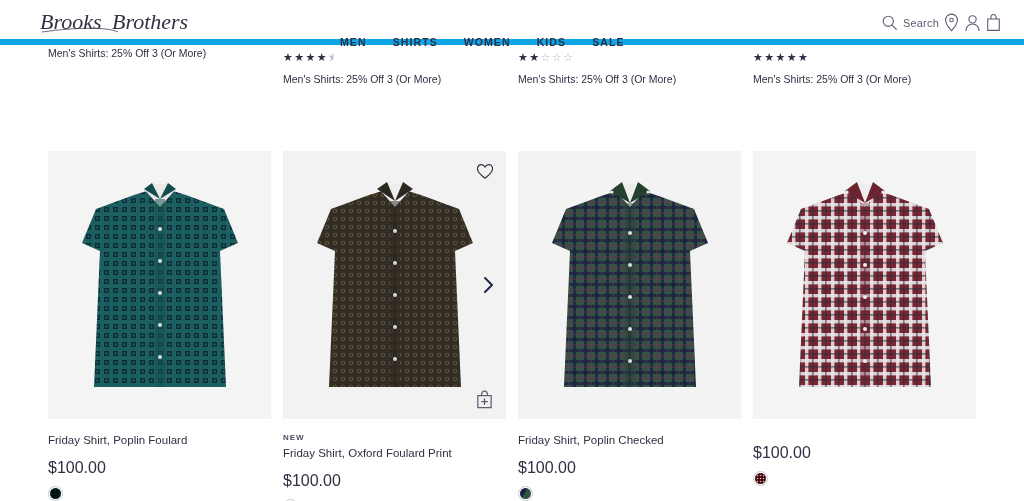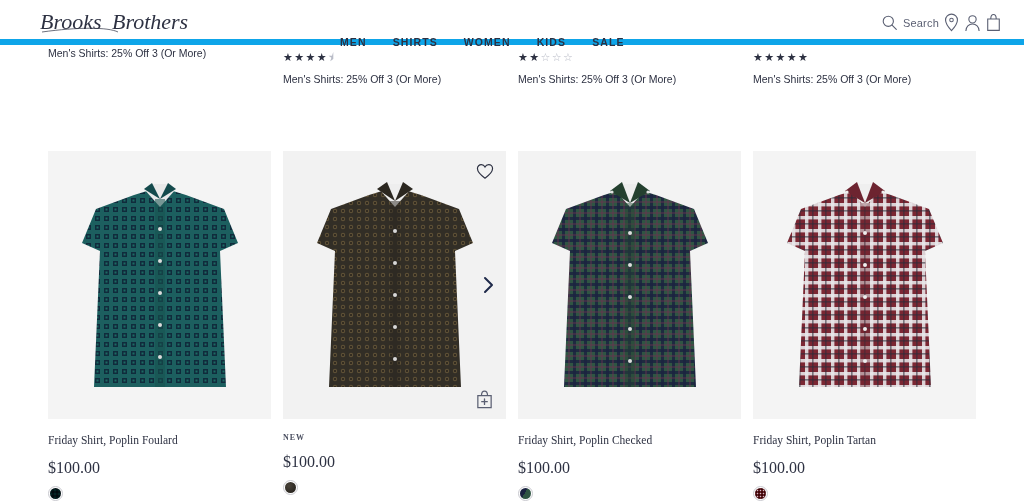--- a/index.html
+++ b/index.html
@@ -112,21 +112,21 @@
     position: absolute;
     cursor: pointer;
     color: #2d3142;
     line-height: 0;
   }
   .wish { top: 12px; right: 12px; }
   .nextarrow { top: 50%; right: 12px; transform: translateY(-50%); }
   .quickadd { bottom: 10px; right: 12px; }
 
   
-  .info { padding-top: 14px; font-family: Liberation Serif, serif; }
+  .info { padding-top: 14px; }
   .badge-new {
     font-size: 8px;
     font-weight: 700;
     letter-spacing: .9px;
     color: #4a4f60;
     margin-bottom: 4px;
   }
   .pname {
     font-size: 11.5px;
     color: #2d3142;
@@ -333,20 +333,21 @@
             <path d="M3 7 L17 7 L17 19.5 L3 19.5 Z" fill="none" stroke="#5b6073" stroke-width="1.3"></path>
             <path d="M6.8 7 C6.8 4 8.2 2.2 10 2.2 C11.8 2.2 13.2 4 13.2 7" fill="none" stroke="#5b6073" stroke-width="1.3"></path>
             <line x1="10" y1="10.4" x2="10" y2="16.2" stroke="#5b6073" stroke-width="1.4" stroke-linecap="round"></line>
             <line x1="7.1" y1="13.3" x2="12.9" y2="13.3" stroke="#5b6073" stroke-width="1.4" stroke-linecap="round"></line>
           </svg>
         </div>
       </div>
 
       <div class="info">
         <div class="badge-new">NEW</div>
+        <div class="pname">Friday Shirt, Oxford Foulard Print</div>
         <div class="pprice">$100.00</div>
         <div class="swatches">
           <div class="swatch">
             <div class="swatch-inner" style="background:radial-gradient(circle at 35% 35%,#49433a 0%,#2b2721 70%);"></div>
           </div>
         </div>
 
       </div>
     </div>
 
@@ -410,21 +411,20 @@
           <circle cx="130" cy="41" r="1.6" fill="#efefef"></circle>
           <rect x="107" y="52" width="10" height="184" fill="#6d2430" opacity="0.35"></rect>
           <circle cx="112" cy="82" r="2" fill="#eeeeee"></circle>
           <circle cx="112" cy="114" r="2" fill="#eeeeee"></circle>
           <circle cx="112" cy="146" r="2" fill="#eeeeee"></circle>
           <circle cx="112" cy="178" r="2" fill="#eeeeee"></circle>
           <circle cx="112" cy="210" r="2" fill="#eeeeee"></circle>
         </svg>
       </div>
       <div class="info">
-        <div class="pname">Friday Shirt, Poplin Tartan</div>
         <div class="pprice">$100.00</div>
         <div class="swatches">
           <div class="swatch">
             <div class="swatch-inner" style="background:repeating-linear-gradient(0deg,#7b2730 0 2px,#e0dfe2 2px 3px),repeating-linear-gradient(90deg,#7b2730 0 2px,#e0dfe2 2px 3px);background-blend-mode:multiply;"></div>
           </div>
         </div>
 
       </div>
     </div>
 

